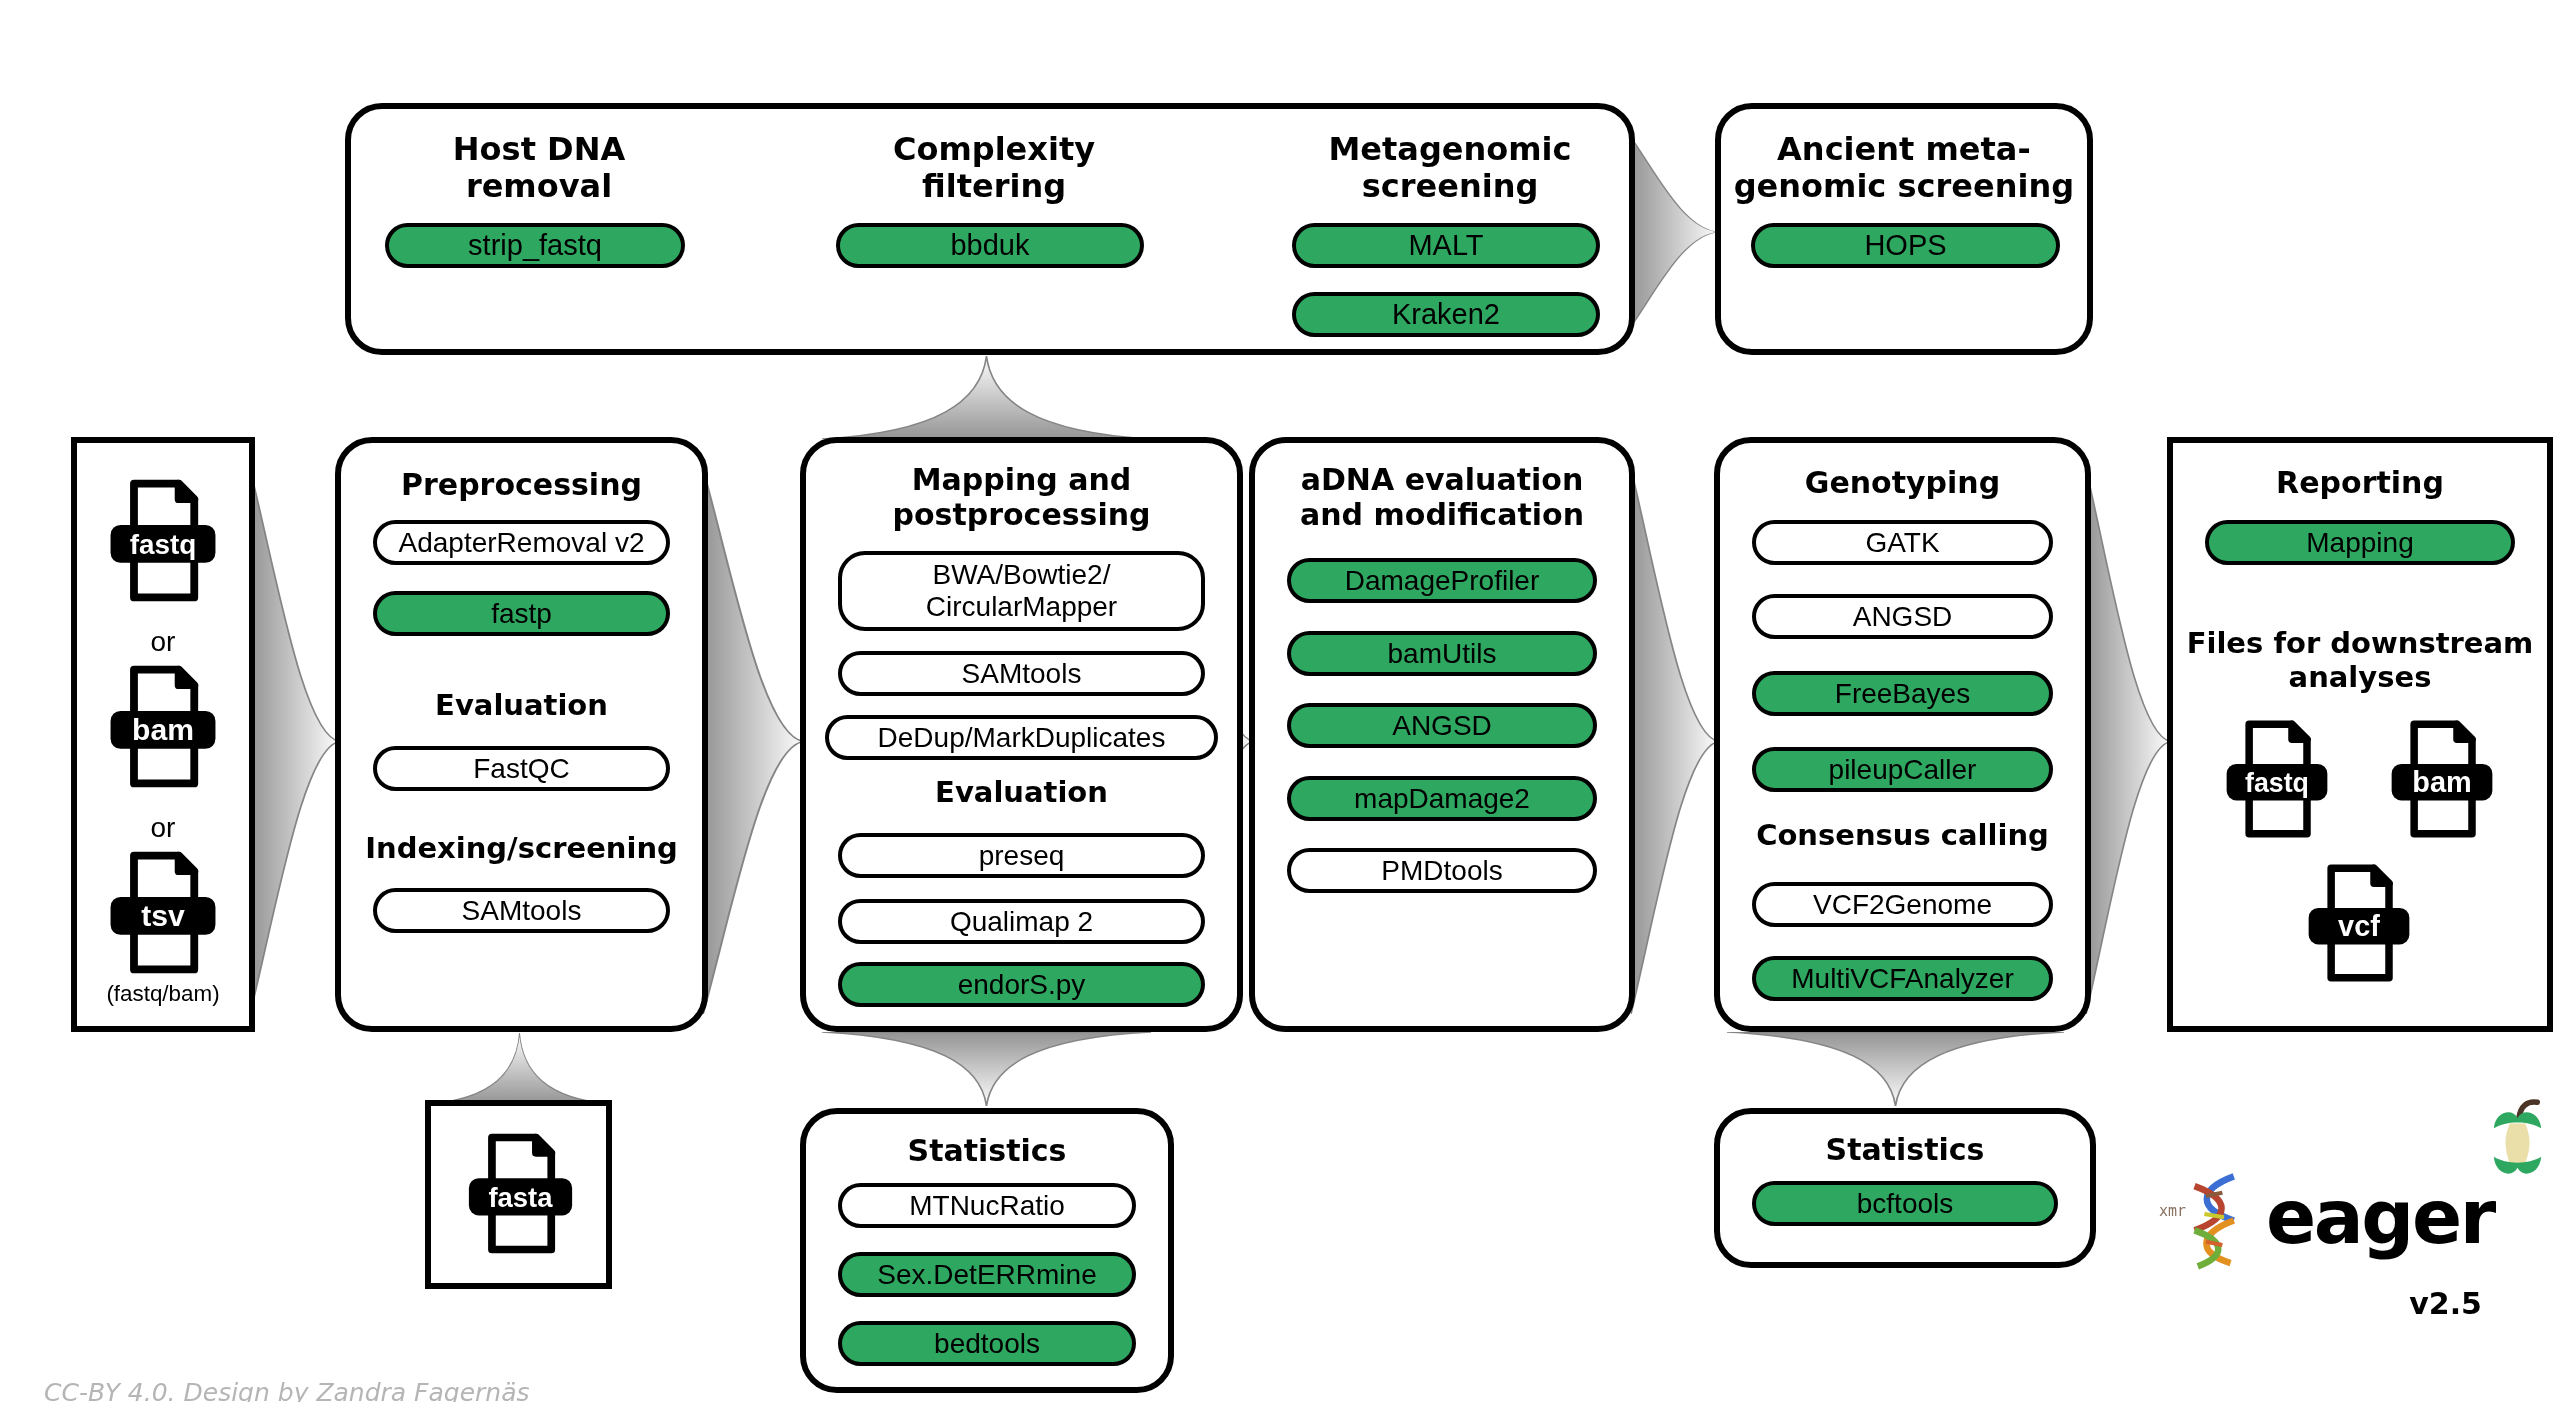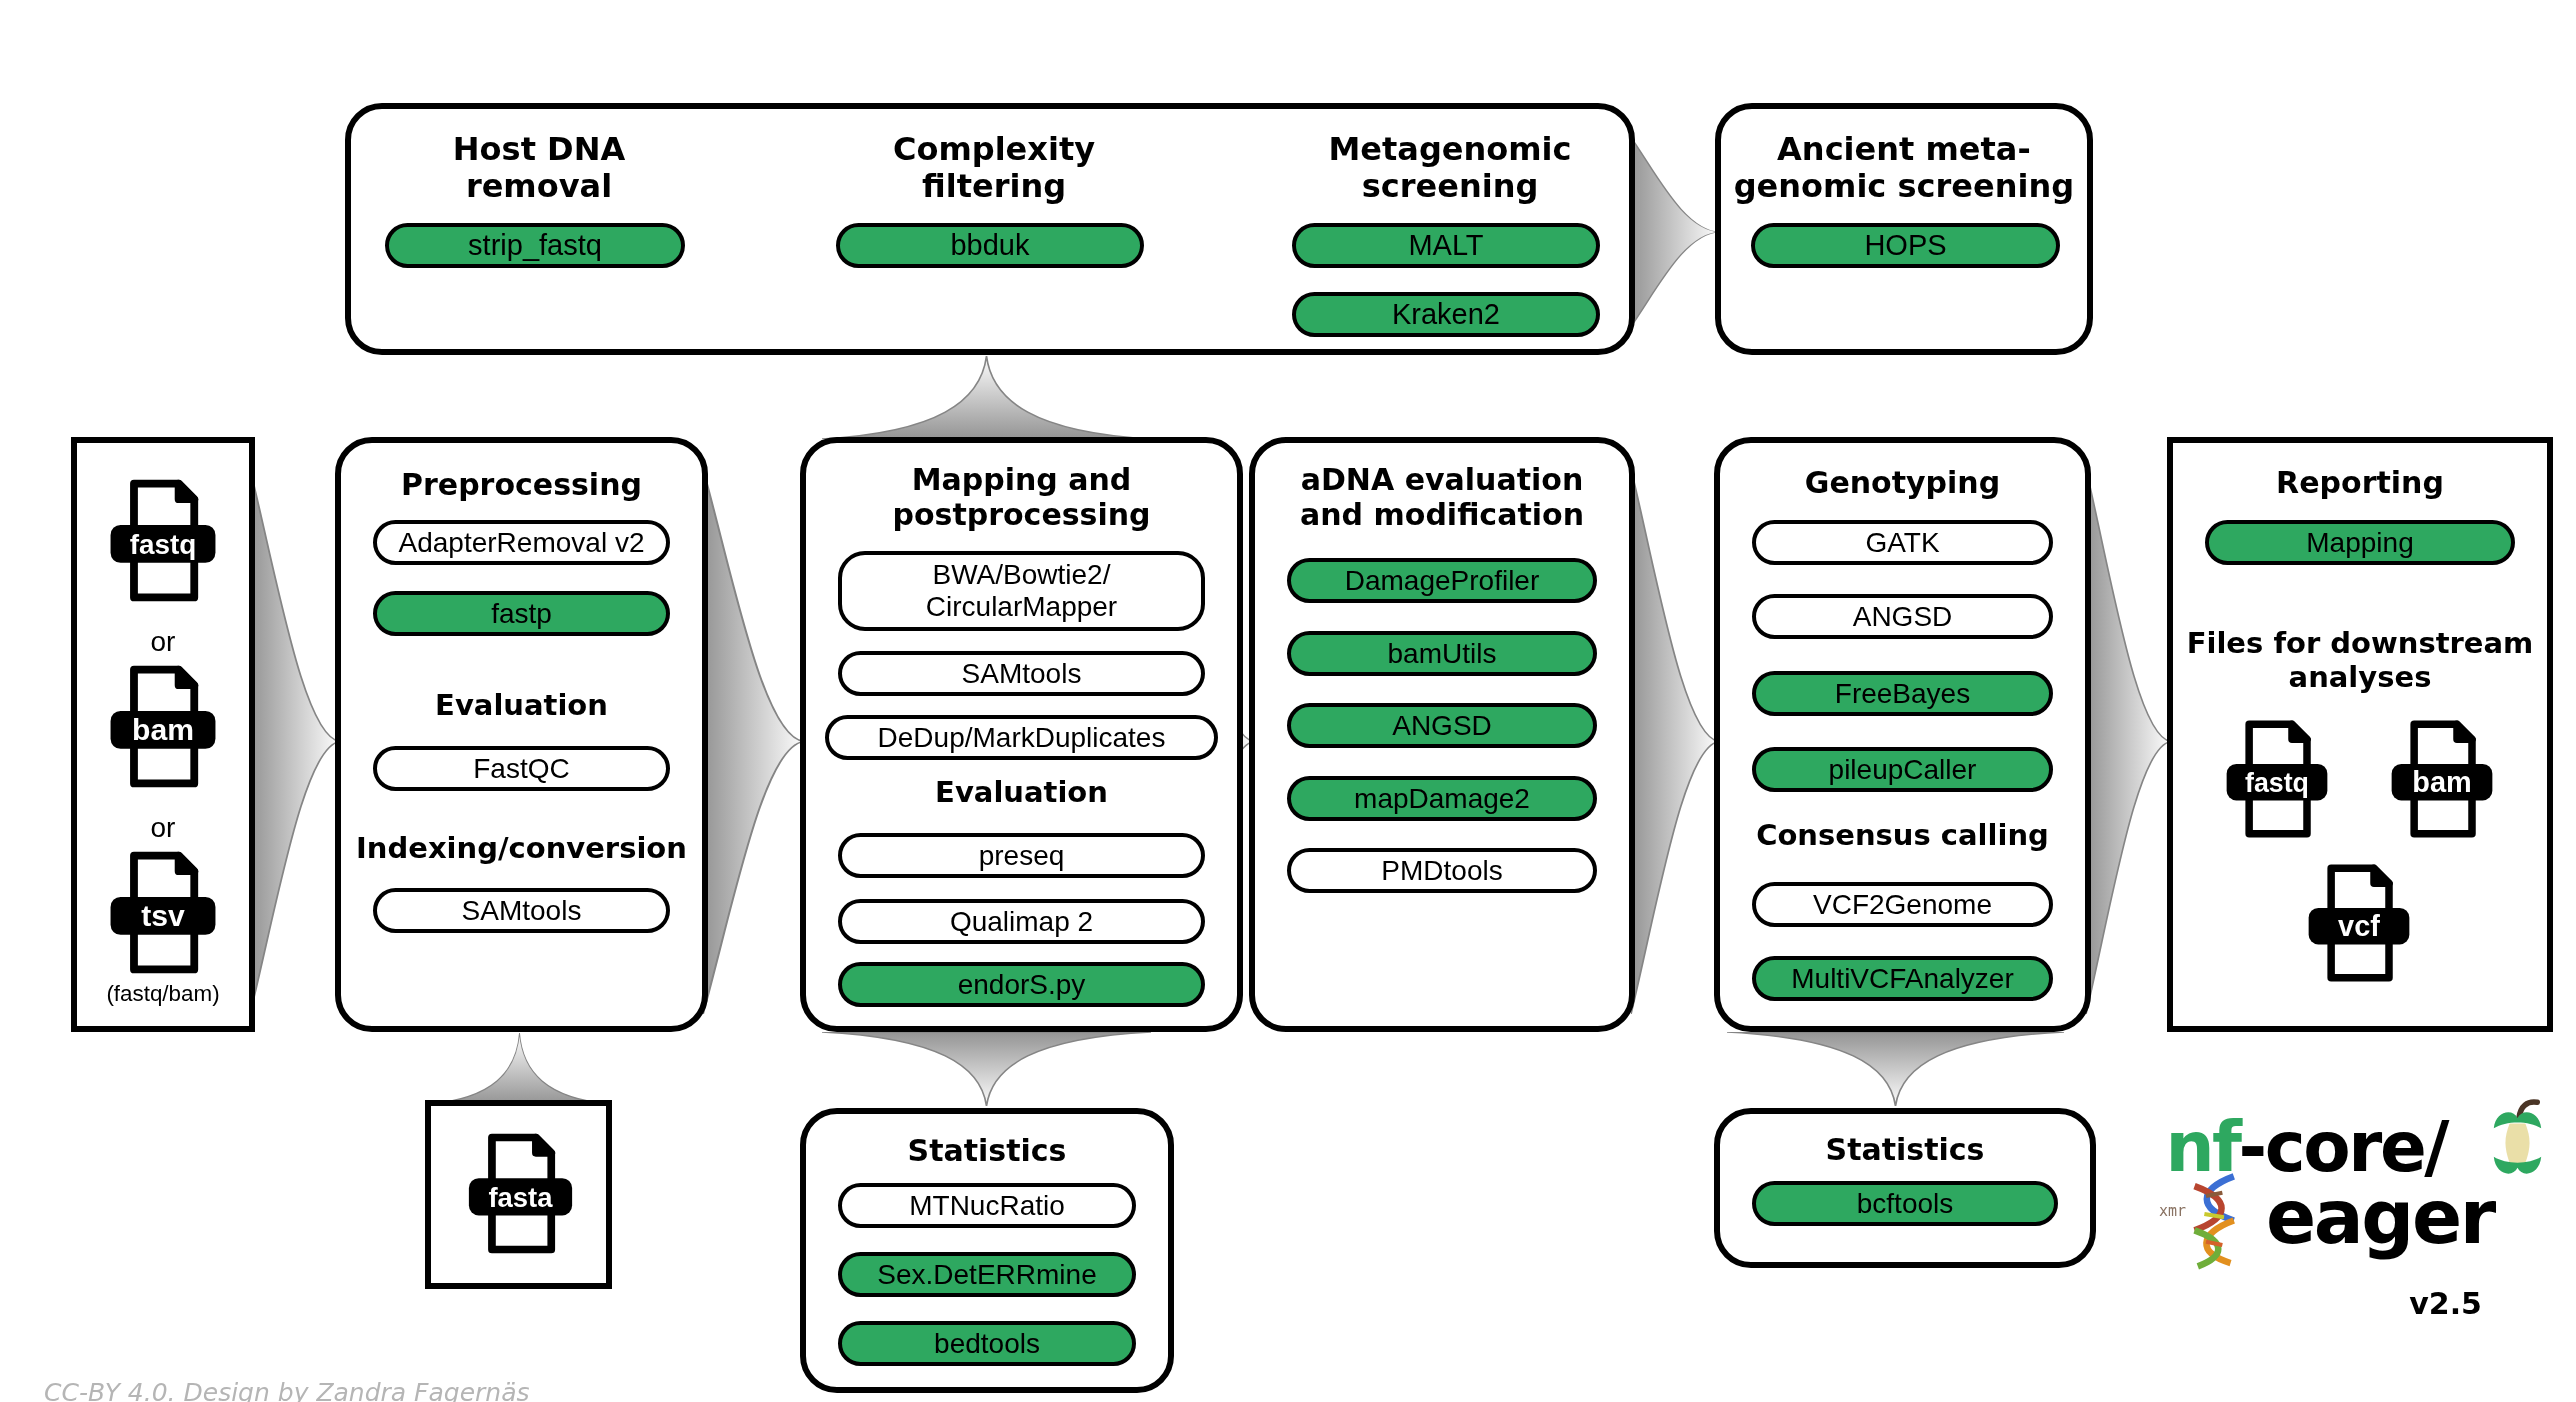--- a/index.html
+++ b/index.html
@@ -160,21 +160,21 @@
     <div class="pill" style="top:77px">
       <span>AdapterRemoval v2</span>
     </div>
     <div class="pill g" style="top:148px">
       <span>fastp</span>
     </div>
     <div class="boxtitle" style="left:0;top:245px;width:100%;font-size:29px">Evaluation</div>
     <div class="pill" style="top:303px">
       <span>FastQC</span>
     </div>
-    <div class="boxtitle" style="left:0;top:388px;width:100%;font-size:29px">Indexing/conversion</div>
+    <div class="boxtitle" style="left:0;top:388px;width:100%;font-size:29px">Indexing/screening</div>
     <div class="pill" style="top:445px">
       <span>SAMtools</span>
     </div>
   </div>
 
   <div class="box rounded" style="left:800px;top:437px;width:443px;height:595px">
     <div class="boxtitle" style="left:0;top:19px;width:100%">
       <span style="display:block">Mapping and</span>
       <span style="display:block">postprocessing</span>
     </div>
@@ -297,23 +297,20 @@
   </div>
 
   <div class="box rounded" style="left:1714px;top:1108px;width:382px;height:160px">
     <div class="boxtitle" style="left:0;top:17.6px;width:100%">Statistics</div>
     <div class="pill g" style="top:67px">
       <span>bcftools</span>
     </div>
   </div>
 
   <div id="logo">
-    <div class="line1">
-      <span class="nf">nf</span><span>-core/</span>
-    </div>
     <svg style="position:absolute;left:319px;top:-11.2px" width="79" height="90" viewBox="0 0 100 112">
       <path d="M52,26 C54,12 62,5 75,7" stroke="#4a3526" stroke-width="7" fill="none" stroke-linecap="round"></path>
       <path d="M40,34 C33,52 33,64 40,84 L60,84 C67,64 67,52 60,34 Z" fill="#EADFA8"></path>
       <path d="M20,40 C22,18 44,14 50,27 C56,14 78,18 80,40 C64,30 36,30 20,40 Z" fill="var(--green)"></path>
       <path d="M20,76 C22,99 44,103 50,90 C56,103 78,99 80,76 C64,86 36,86 20,76 Z" fill="var(--green)"></path>
     </svg>
     <span class="runes">xmr</span>
     <svg style="position:absolute;left:11.2px;top:64px" width="90" height="99" viewBox="0 0 110 120">
       <path d="M78,6 C34,22 34,46 78,60" stroke="#3b6fd4" stroke-width="8" fill="none"></path>
       <path d="M30,18 C74,34 74,56 30,72" stroke="#b8452f" stroke-width="8" fill="none"></path>

